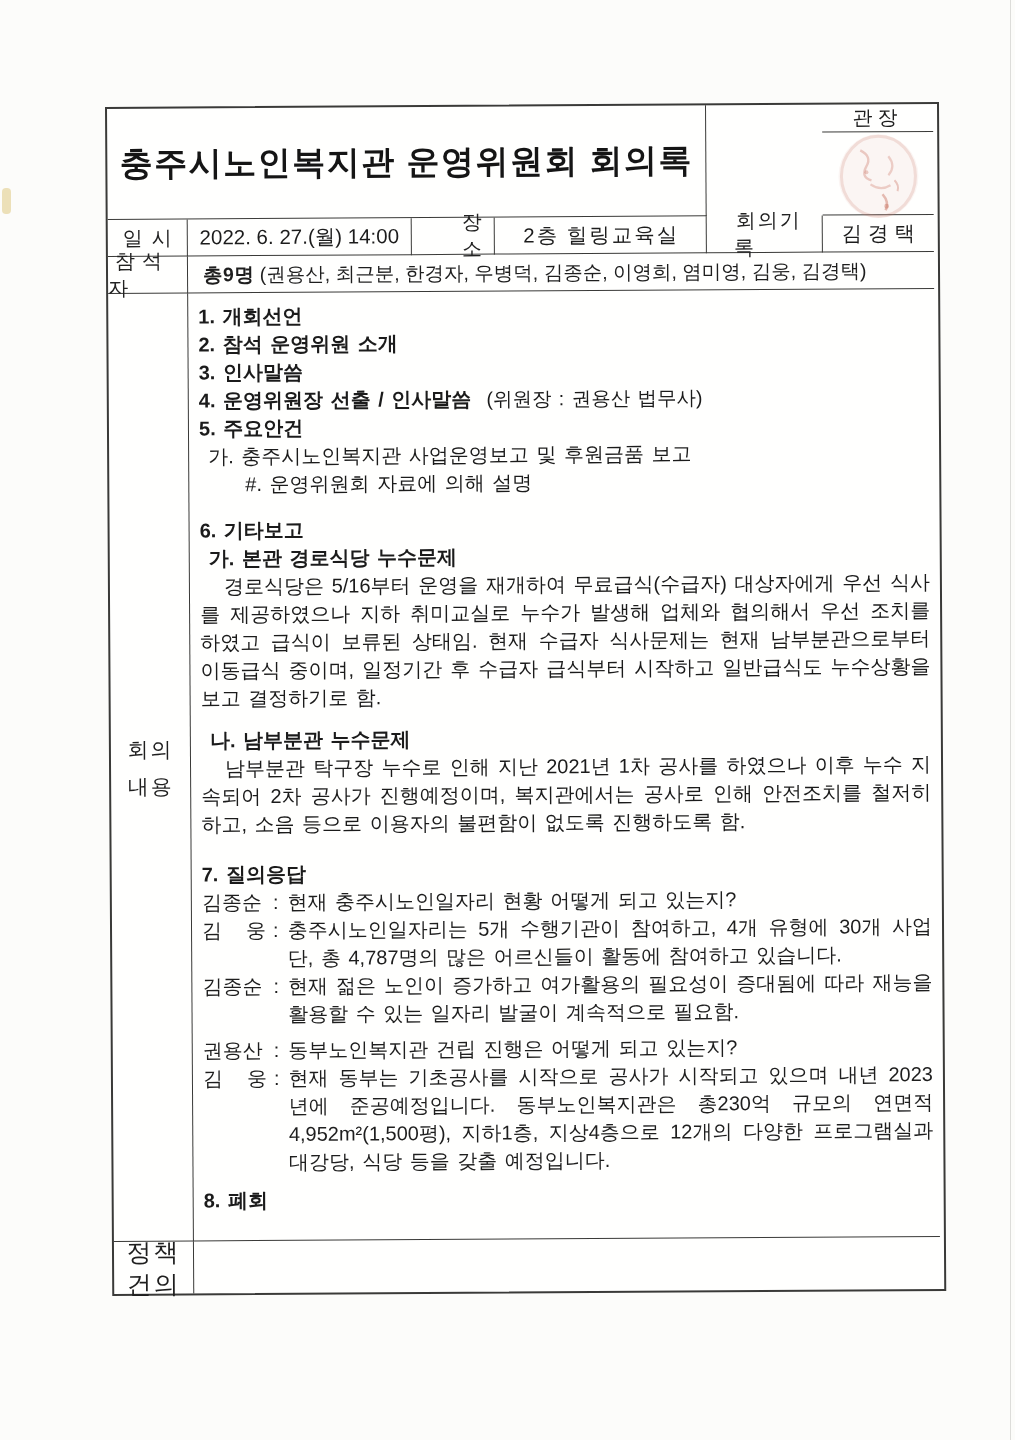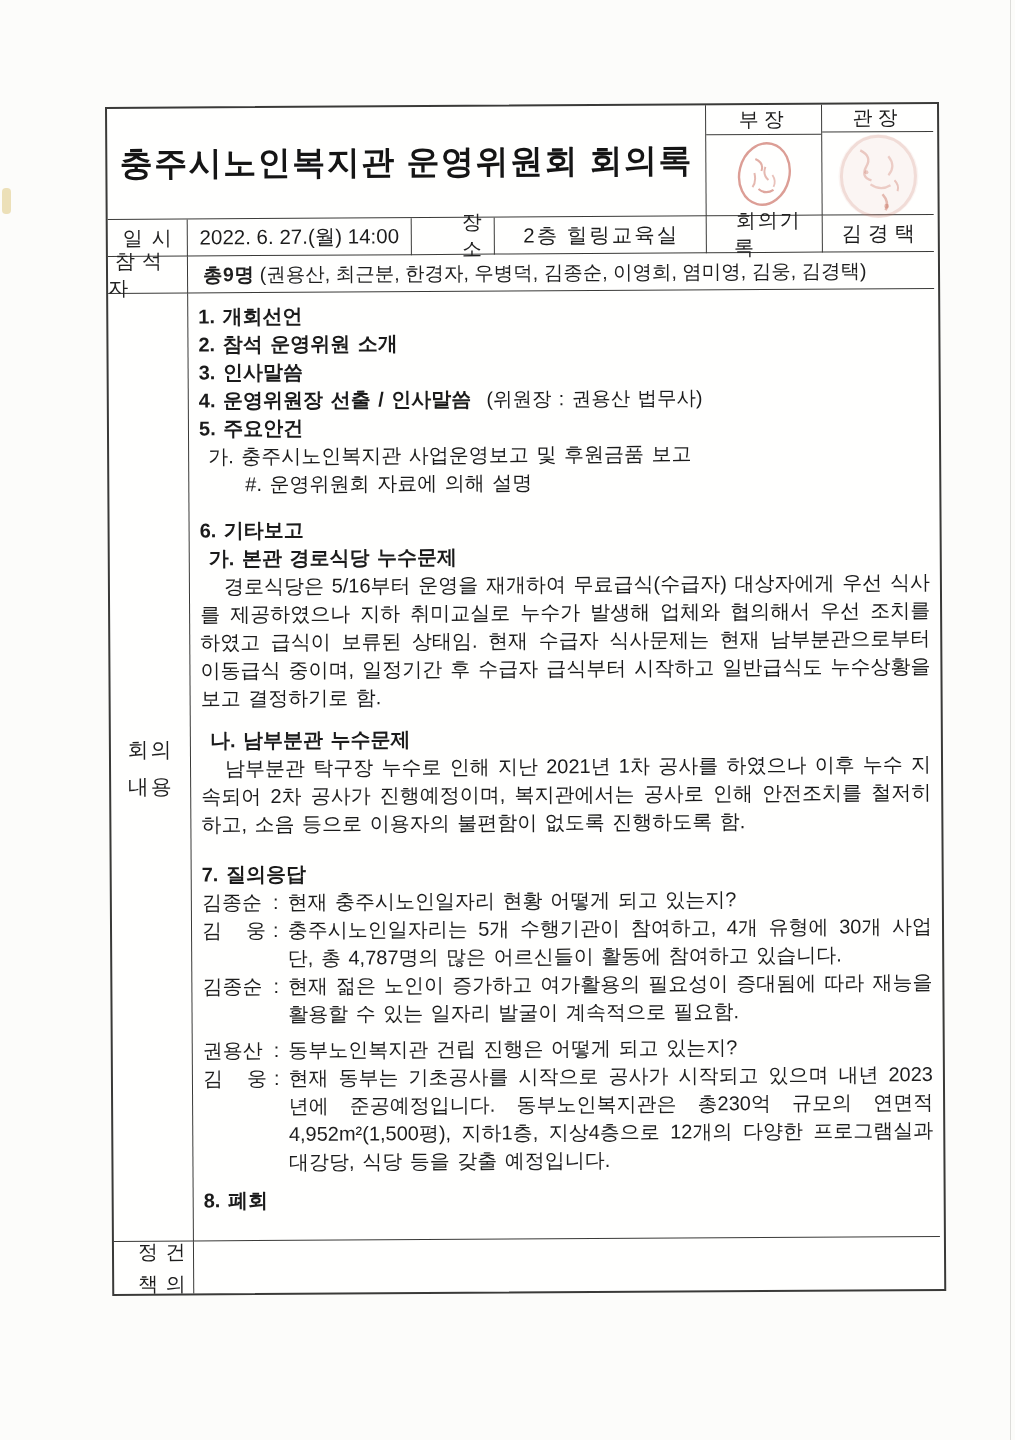--- a/index.html
+++ b/index.html
@@ -57,47 +57,35 @@
   .c-sub{padding-left:9px;text-align:left;}
   .c-sub2{padding-left:46px;text-align:left;}
   .c-para{text-indent:1.2em;}
   .gap-a{height:18px;} .gap-b{height:14px;} .gap-c{height:22px;} .gap-d{height:8px;} .gap-e{height:10px;}
 
   .dlg{display:flex;align-items:flex-start;}
   .dlg-name{flex:0 0 64px;font-size:20px;line-height:28px;text-align:justify;text-align-last:justify;font-family:Liberation Serif, serif;}
   .dlg-colon{flex:0 0 auto;padding:0 9px 0 7px;font-size:20px;line-height:28px;}
   .dlg-text{flex:1;font-size:20px;line-height:28px;text-align:justify;word-spacing:2px;}
 
-  .policy-label{flex-direction:row;font-size:20px;line-height:32px;letter-spacing:2px;justify-content:center;padding-left:24px;}
+  .policy-label{flex-direction:column;font-size:25px;line-height:32px;letter-spacing:2px;justify-content:center;}
   .empty-cell{grid-column:2 / span 5;}
 </style>
 </head>
 <body>
 
 <div class="scan-edge-right"></div>
 <div class="scan-artifact"></div>
 
 <div class="doc-table">
 
   <div class="cell title-cell">
     <span class="doc-title">충주시노인복지관 운영위원회 회의록</span>
   </div>
 
-  <div class="cell approve-cell" style="grid-column:5;">
-    <div class="approve-head">부장</div>
-    <div class="approve-stamp">
-      <svg width="92" height="76" viewBox="0 0 92 76">
-        <ellipse cx="46" cy="37" rx="25" ry="31" fill="none" stroke="#bf4f3f" stroke-width="2.4" opacity="0.55" transform="rotate(14 46 37)"></ellipse>
-        <path d="M37 22 q9 4 6 12" fill="none" stroke="#bf4f3f" stroke-width="2" opacity="0.45"></path>
-        <path d="M36 36 q2 9 -2 14 M47 30 q-3 8 3 13" fill="none" stroke="#bf4f3f" stroke-width="2" opacity="0.4"></path>
-        <path d="M40 52 q7 6 15 1" fill="none" stroke="#bf4f3f" stroke-width="2.2" opacity="0.5"></path>
-        <path d="M54 38 q4 6 1 12" fill="none" stroke="#bf4f3f" stroke-width="1.8" opacity="0.35"></path>
-      </svg>
-    </div>
-  </div>
 
   <div class="cell approve-cell no-r" style="grid-column:6;text-align:right;">
     <div class="approve-head">관장</div>
     <div class="approve-stamp">
       <svg width="108" height="86" viewBox="0 0 108 86">
         <ellipse cx="54" cy="44" rx="40" ry="42" fill="#d08070" opacity="0.08"></ellipse>
         <ellipse cx="54" cy="44" rx="37" ry="40" fill="none" stroke="#cc7a68" stroke-width="3" opacity="0.2"></ellipse>
         <path d="M36 18 q12 6 6 16 q-6 11 5 14" fill="none" stroke="#c4614e" stroke-width="2.4" opacity="0.3"></path>
         <path d="M64 24 q8 10 0 19 M46 52 q10 7 20 1" fill="none" stroke="#c4614e" stroke-width="2.2" opacity="0.28"></path>
         <path d="M58 62 q7 8 3 16" fill="none" stroke="#c4614e" stroke-width="2.6" opacity="0.4"></path>

